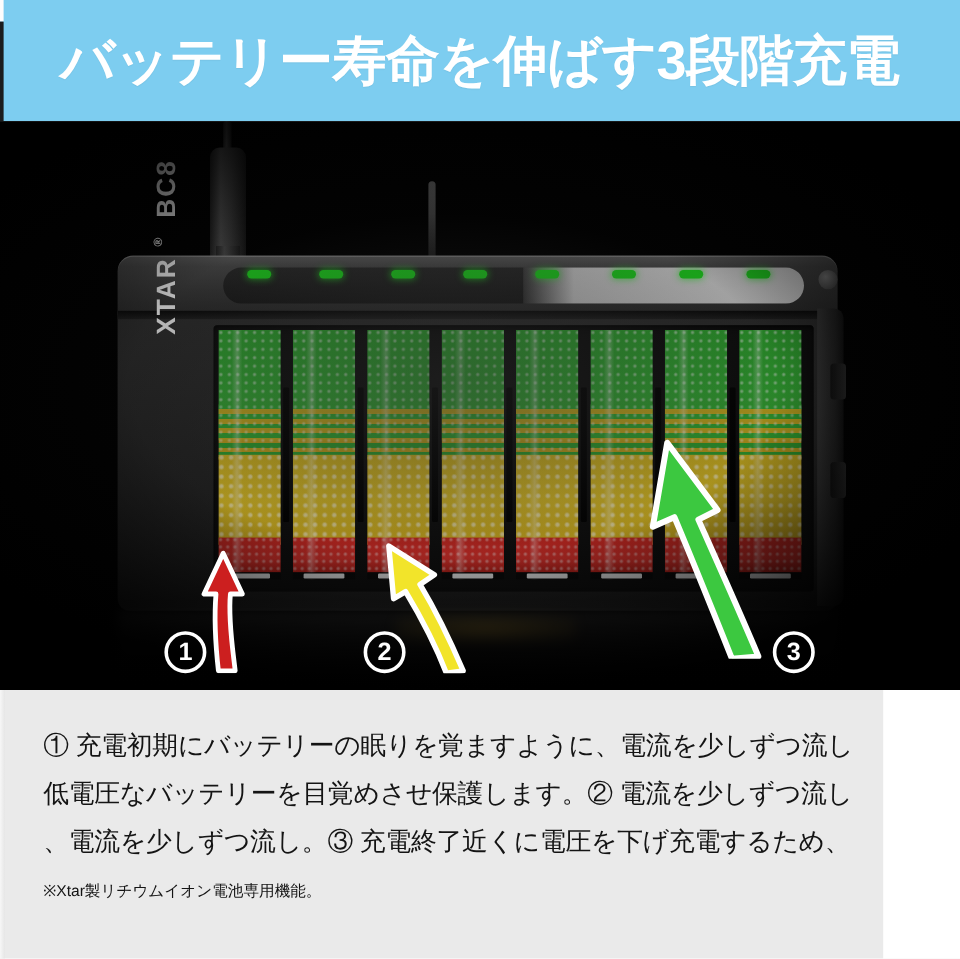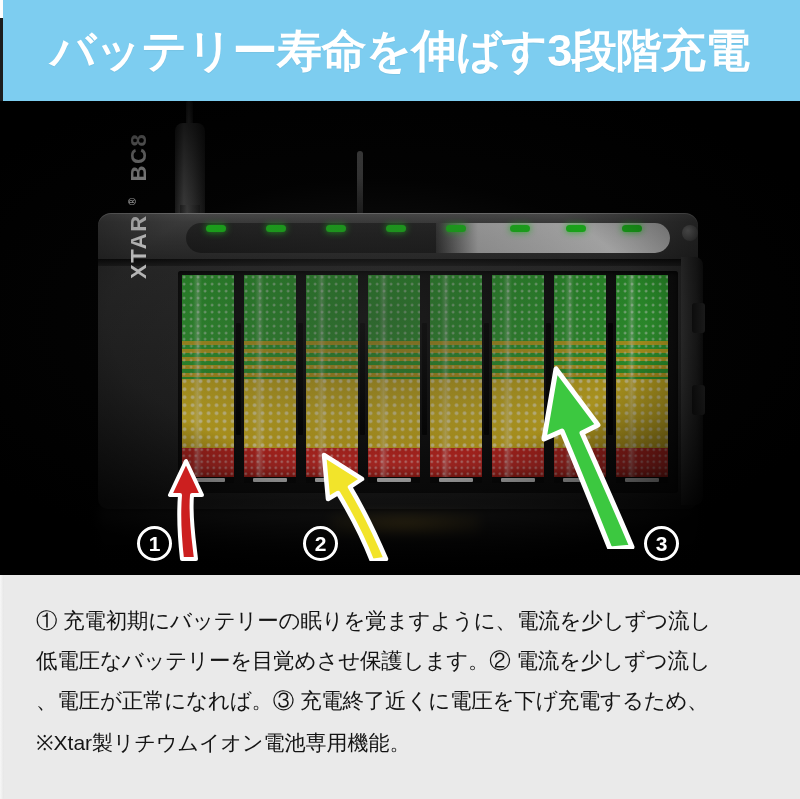--- a/index.html
+++ b/index.html
@@ -234,38 +234,38 @@
     color:#ffffff;
     font-size:21px;
     font-weight:bold;
     display:flex; align-items:center; justify-content:center;
     background:rgba(0,0,0,0.18);
   }
 
   
   #body-text {
     position:absolute;
-    left:0; top:575px; width:800px; height:224px;
+    left:0; top:575px; width:736px; height:224px;
     background:#eaeaea;
     padding:26px 30px 0 36px;
   }
   #body-edge {
     position:absolute; left:0; top:0; width:4px; height:224px;
     background:linear-gradient(90deg,#f7f7f7,#e6e6e6);
   }
   .para {
     color:#141414;
     font-size:21.5px;
     line-height:40px;
     letter-spacing:-0.2px;
     white-space:nowrap;
   }
   #note {
     color:#141414;
-    font-size:21px;
+    font-size:13px;
     line-height:34px;
     margin-top:5px;
     white-space:nowrap;
   }
 </style>
 </head>
 <body>
 
 <div id="page">
 
@@ -424,17 +424,17 @@
     <div class="num-badge" style="left:137px; top:425px;">1</div>
     <div class="num-badge" style="left:303px; top:425px;">2</div>
     <div class="num-badge" style="left:644px; top:425px;">3</div>
 
   </div>
 
   <div id="body-text">
     <div id="body-edge"></div>
     <div class="para">① 充電初期にバッテリーの眠りを覚ますように、電流を少しずつ流し</div>
     <div class="para">低電圧なバッテリーを目覚めさせ保護します。② 電流を少しずつ流し</div>
-    <div class="para">、電圧が正常になれば。③ 充電終了近くに電圧を下げ充電するため、</div>
+    <div class="para">、電流を少しずつ流し。③ 充電終了近くに電圧を下げ充電するため、</div>
     <div id="note">※Xtar製リチウムイオン電池専用機能。</div>
   </div>
 
 </div>
 
 </body></html>

